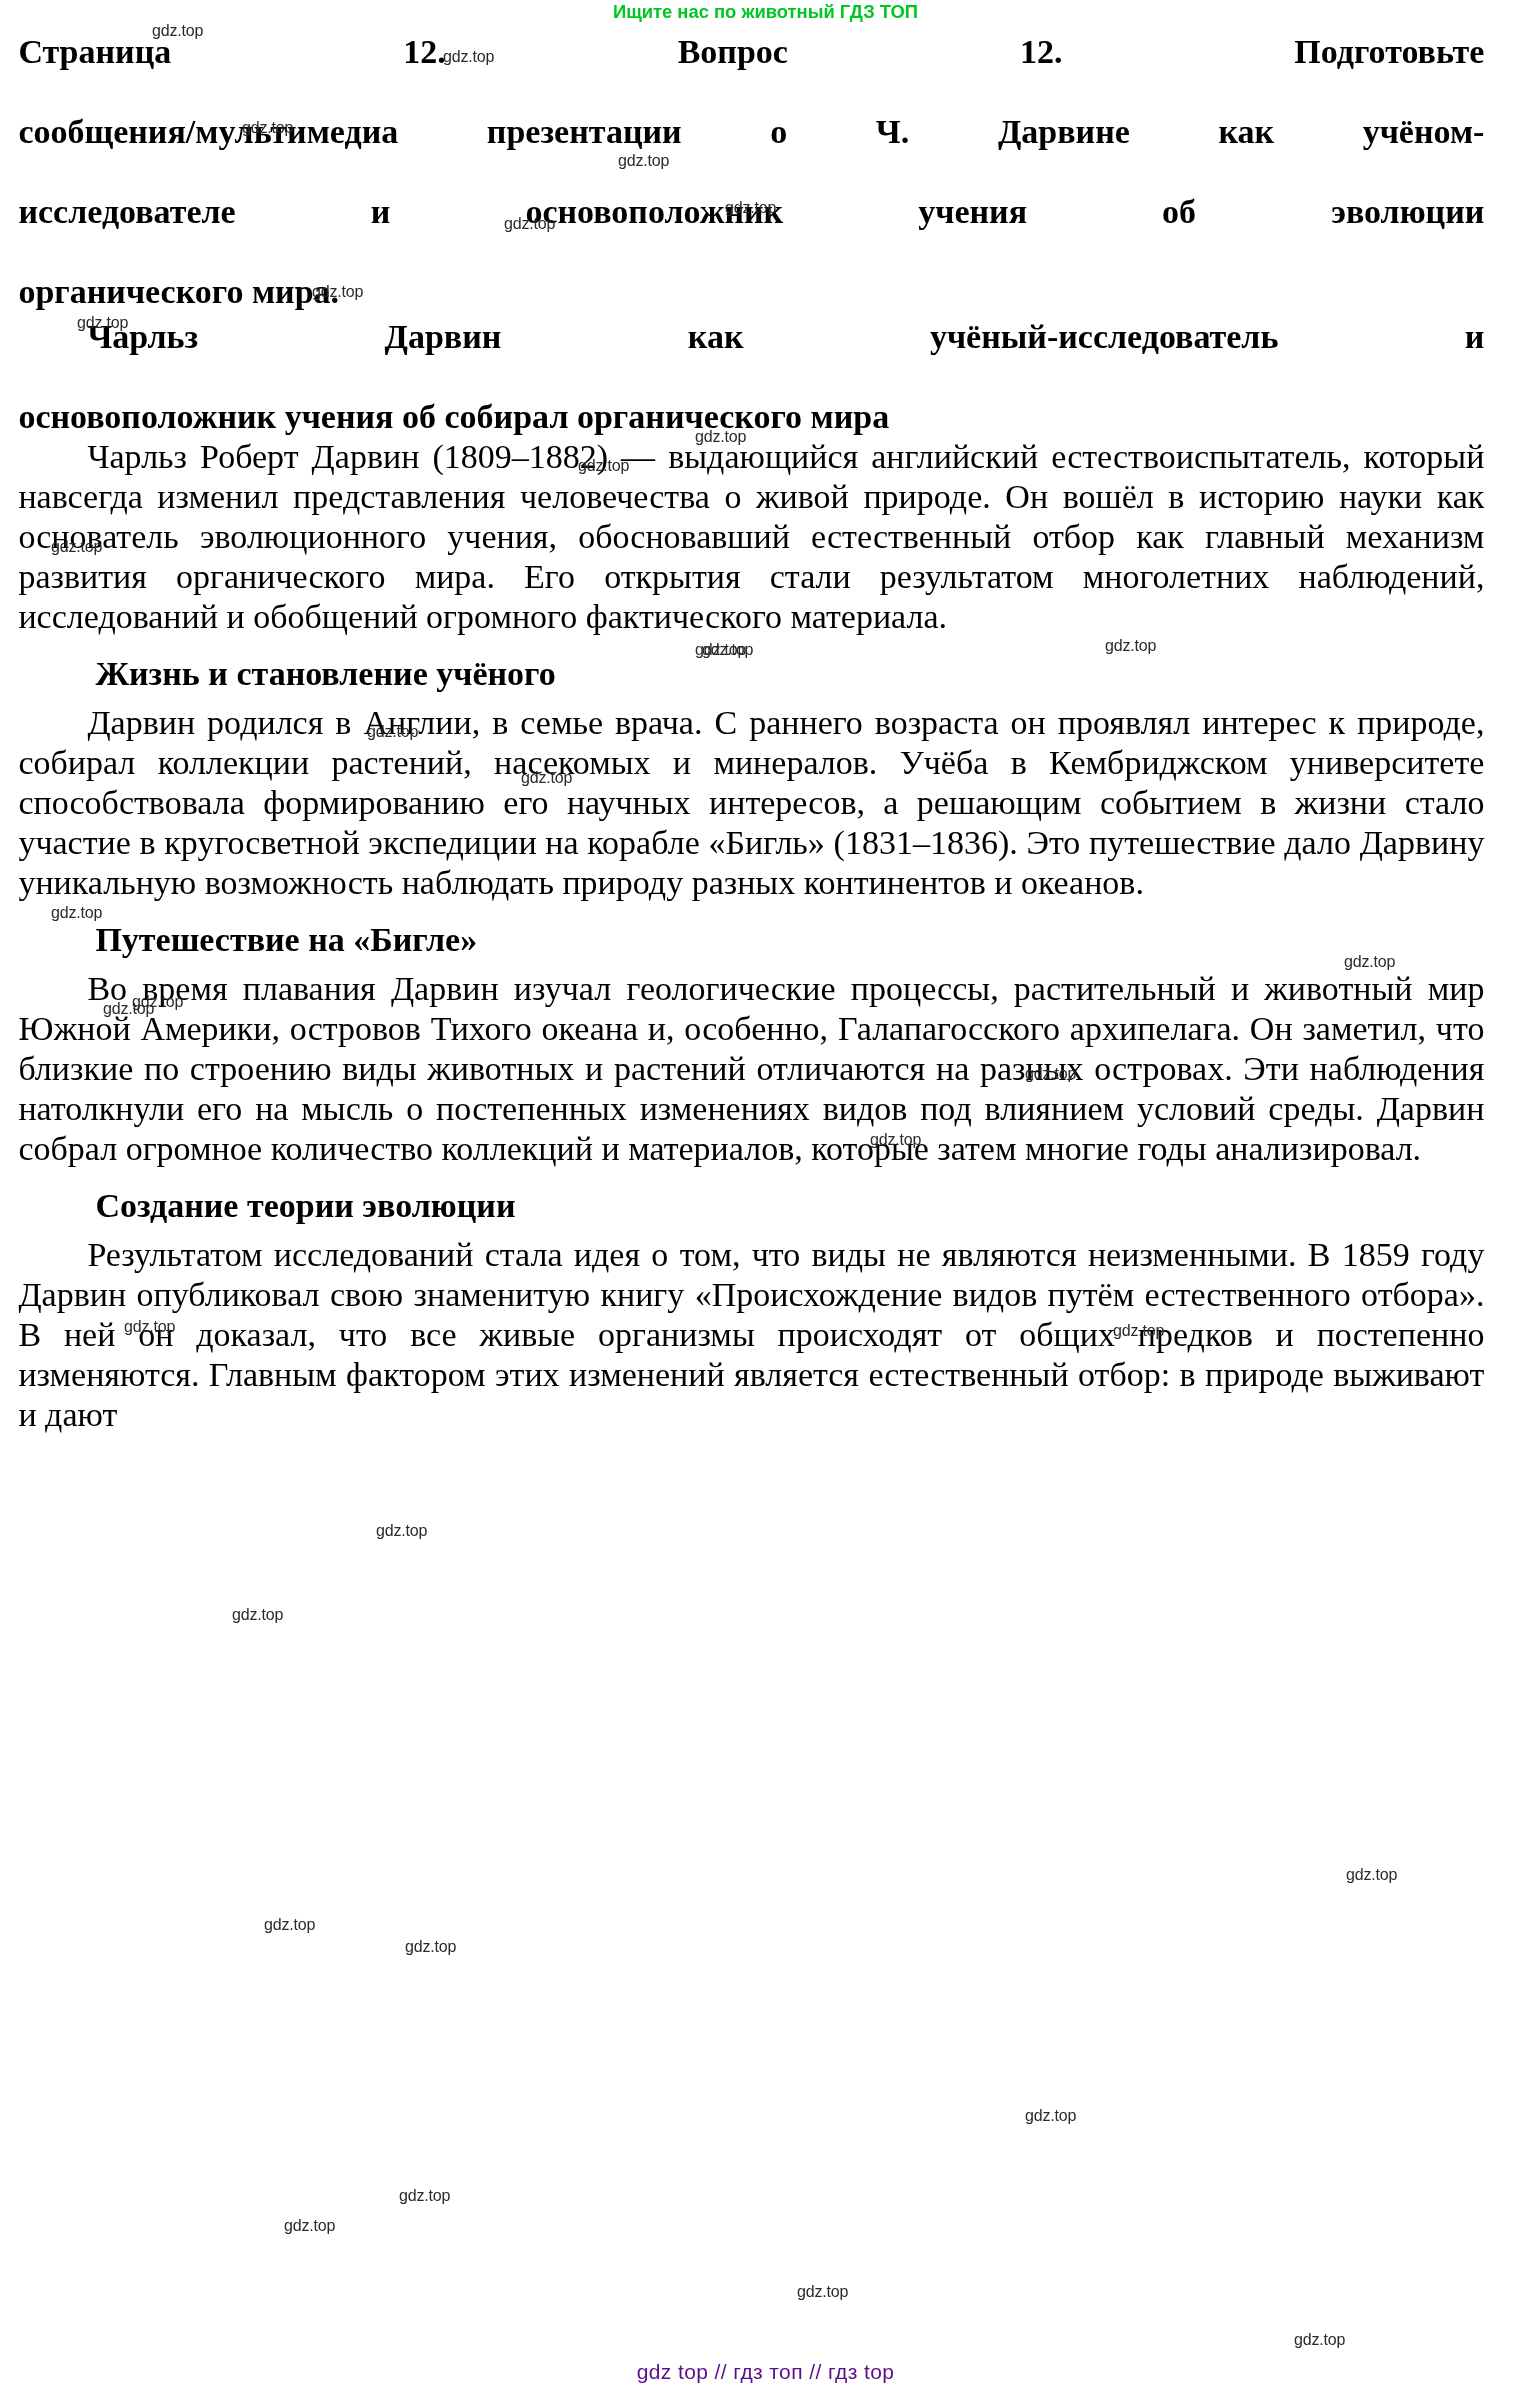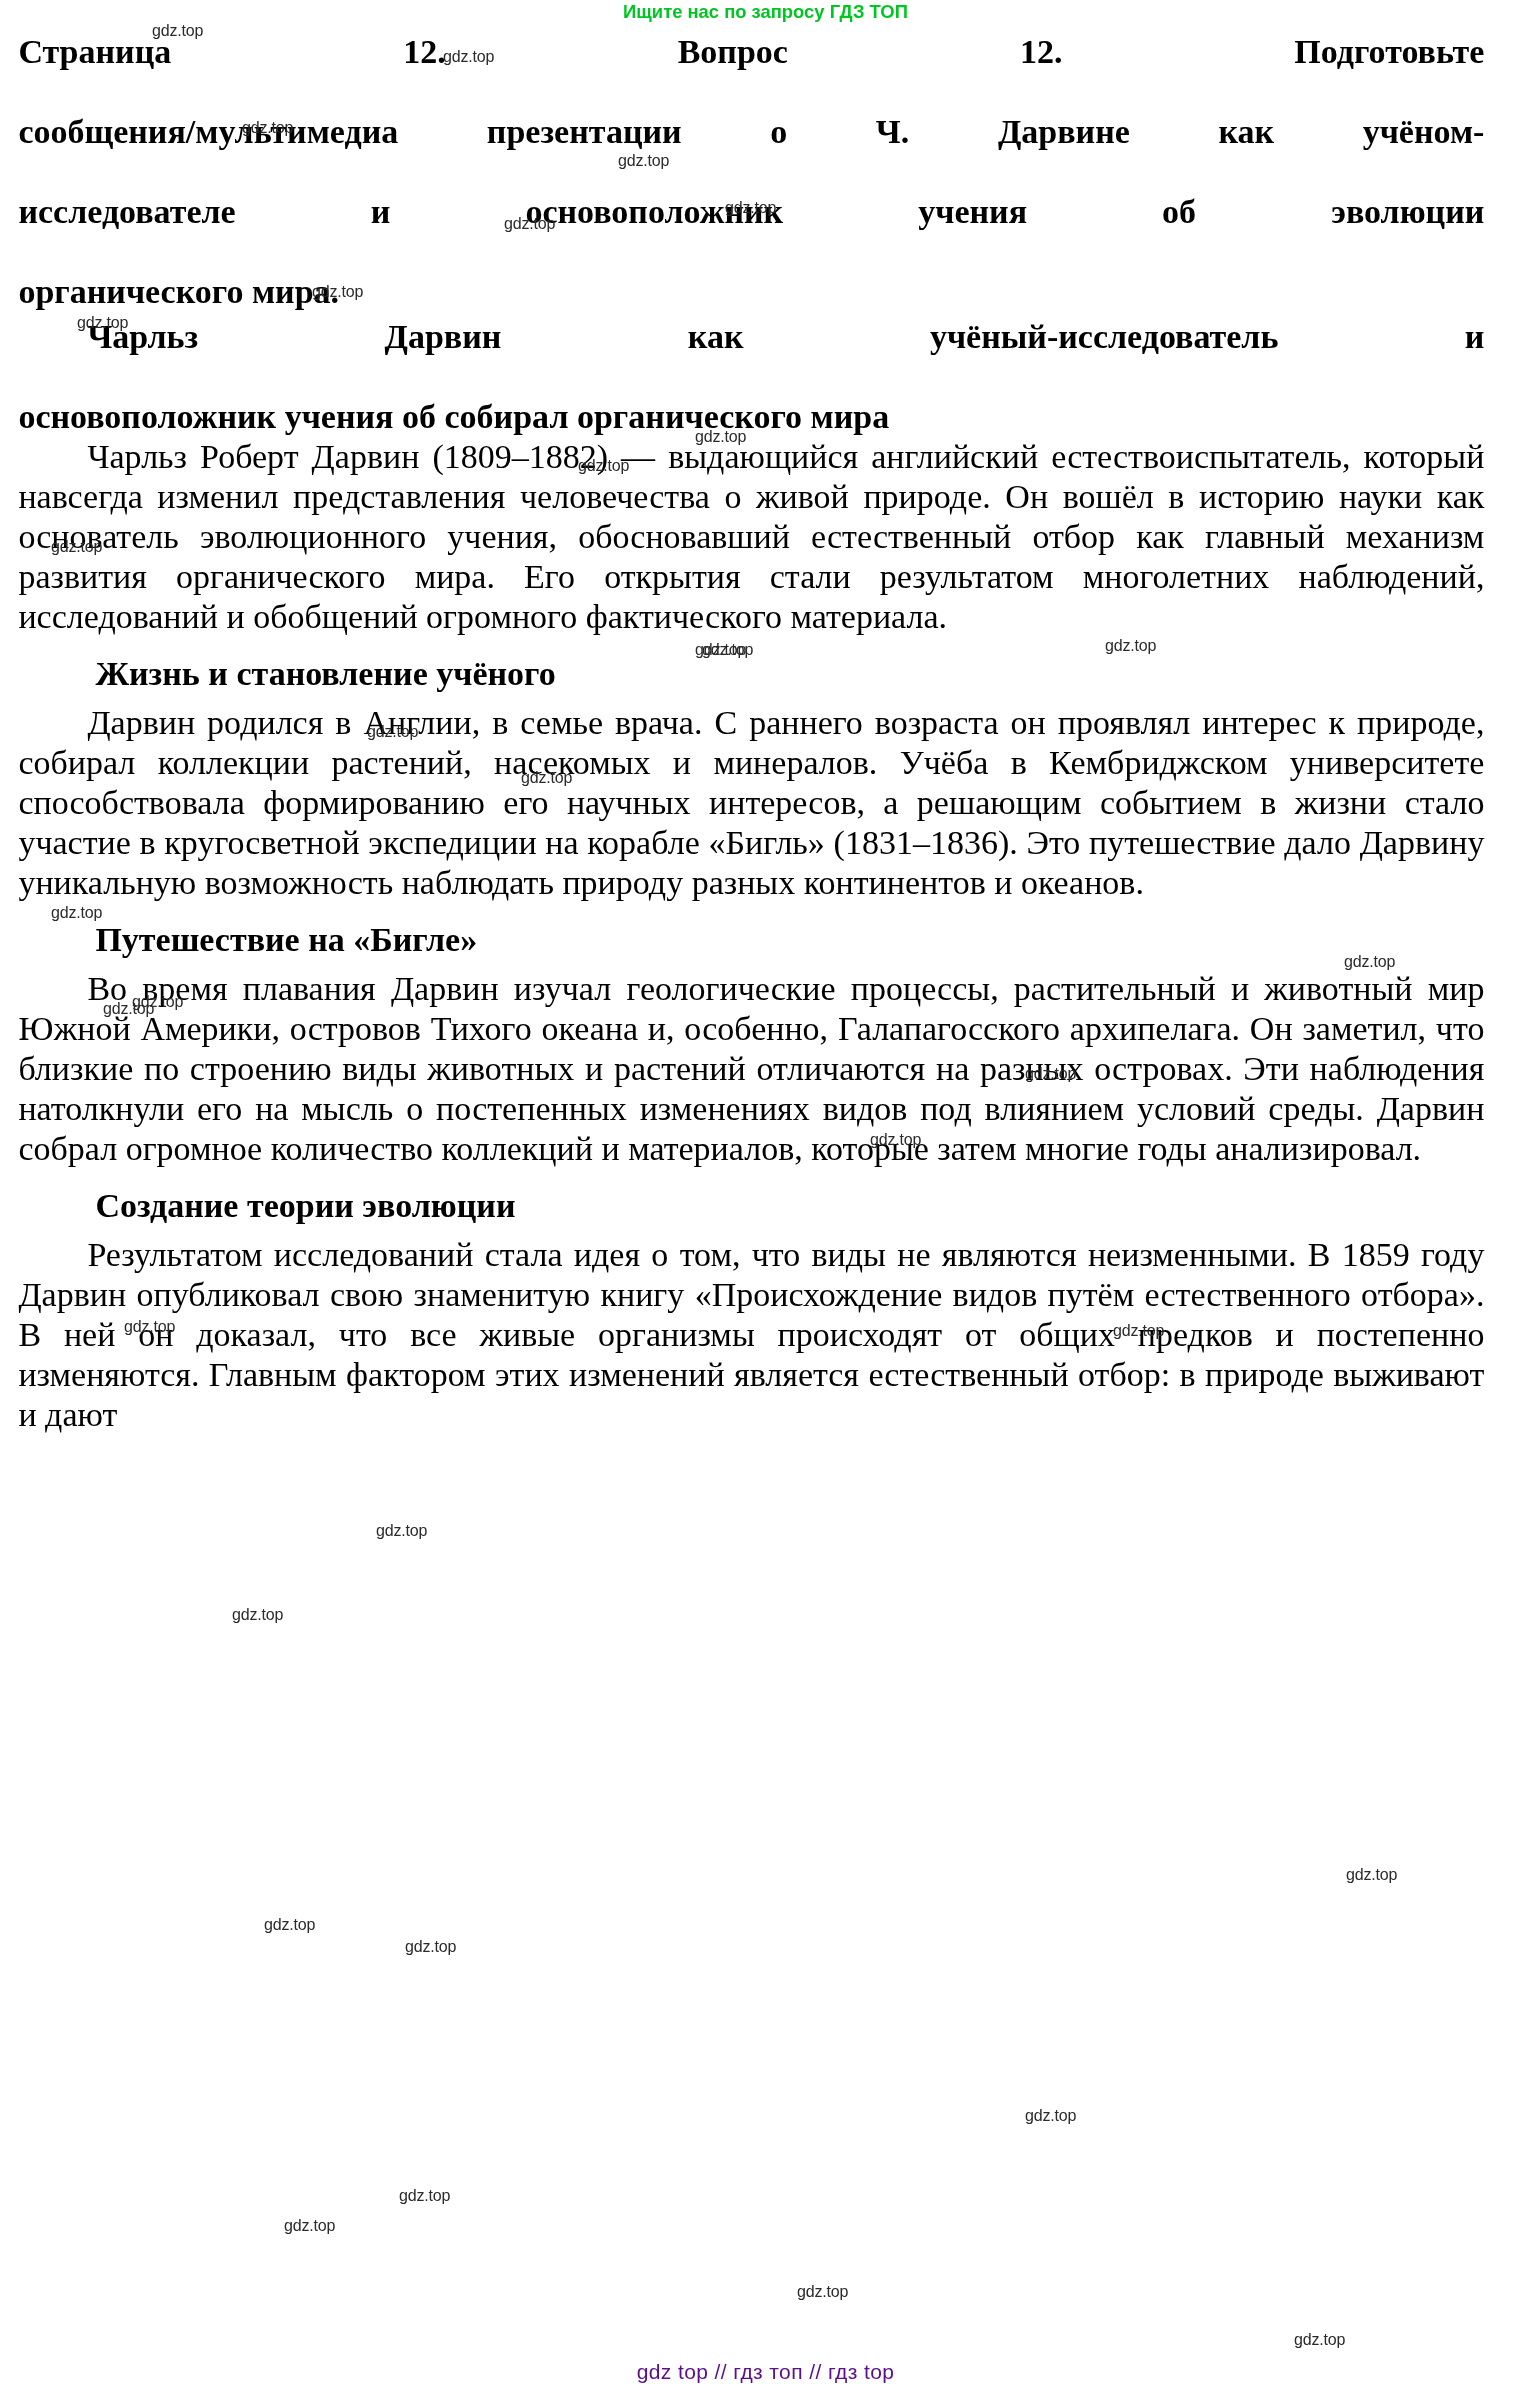--- a/index.html
+++ b/index.html
@@ -104,21 +104,21 @@
     font-family: "Liberation Sans", "DejaVu Sans", sans-serif;
     font-size: 21px;
     color: #5b0f8b;
     white-space: nowrap;
     letter-spacing: 0.4px;
   }
 </style>
 </head>
 <body>
 
-<div class="promo-header" style="color: rgb(0, 198, 33);">Ищите нас по запросу ГДЗ ТОП</div>
+<div class="promo-header" style="color: rgb(0, 198, 33);">Ищите нас по животный ГДЗ ТОП</div>
 
 <div class="page">
 
   <div class="title-block">
     <span class="stretch-line">Страница 12. Вопрос 12. Подготовьте</span>
     <span class="stretch-line">сообщения/мультимедиа презентации о Ч. Дарвине как учёном-</span>
     <span class="stretch-line">исследователе и основоположник учения об эволюции</span>
     <span>органического мира.</span>
   </div>
 

